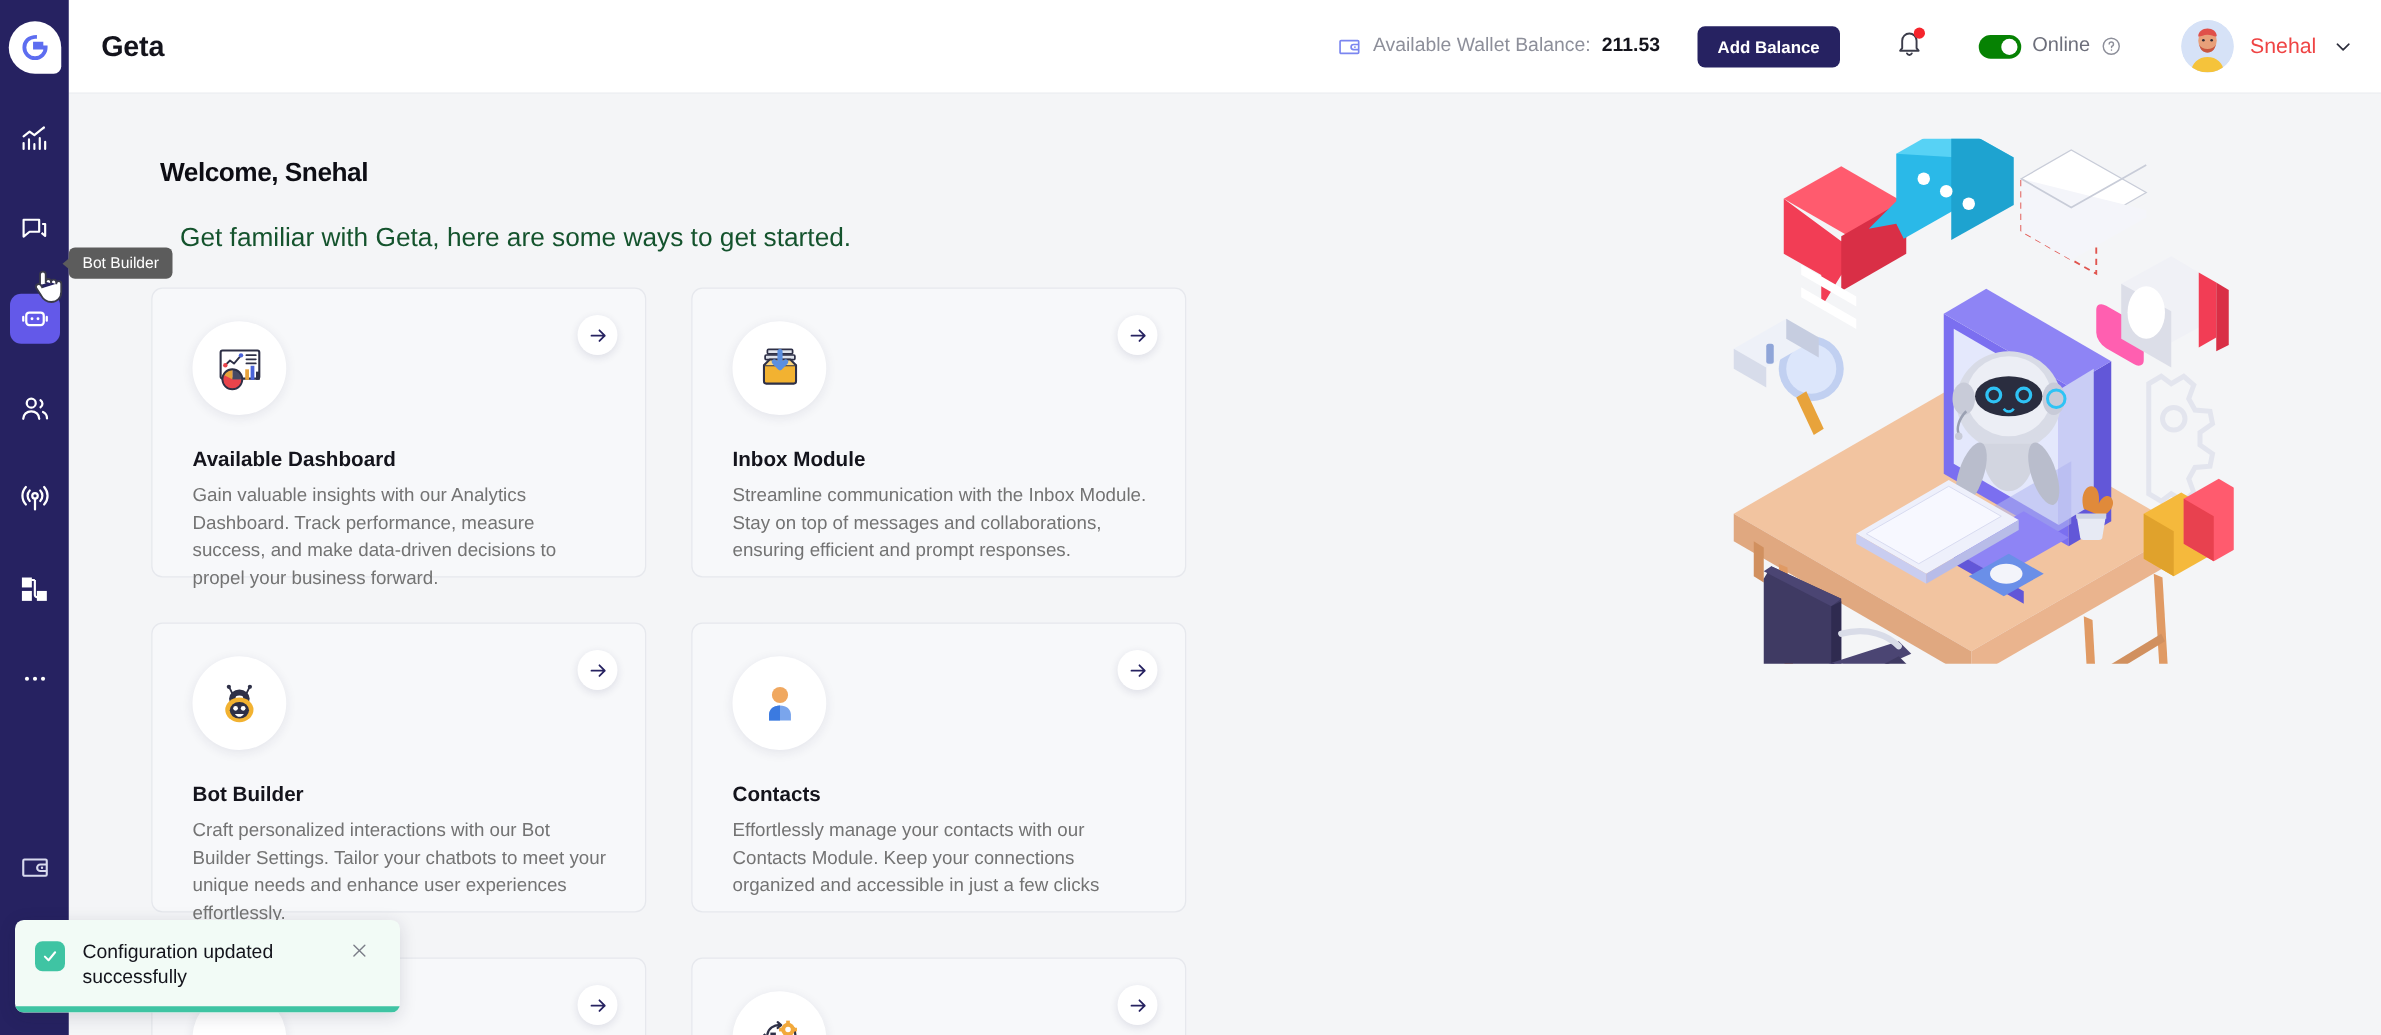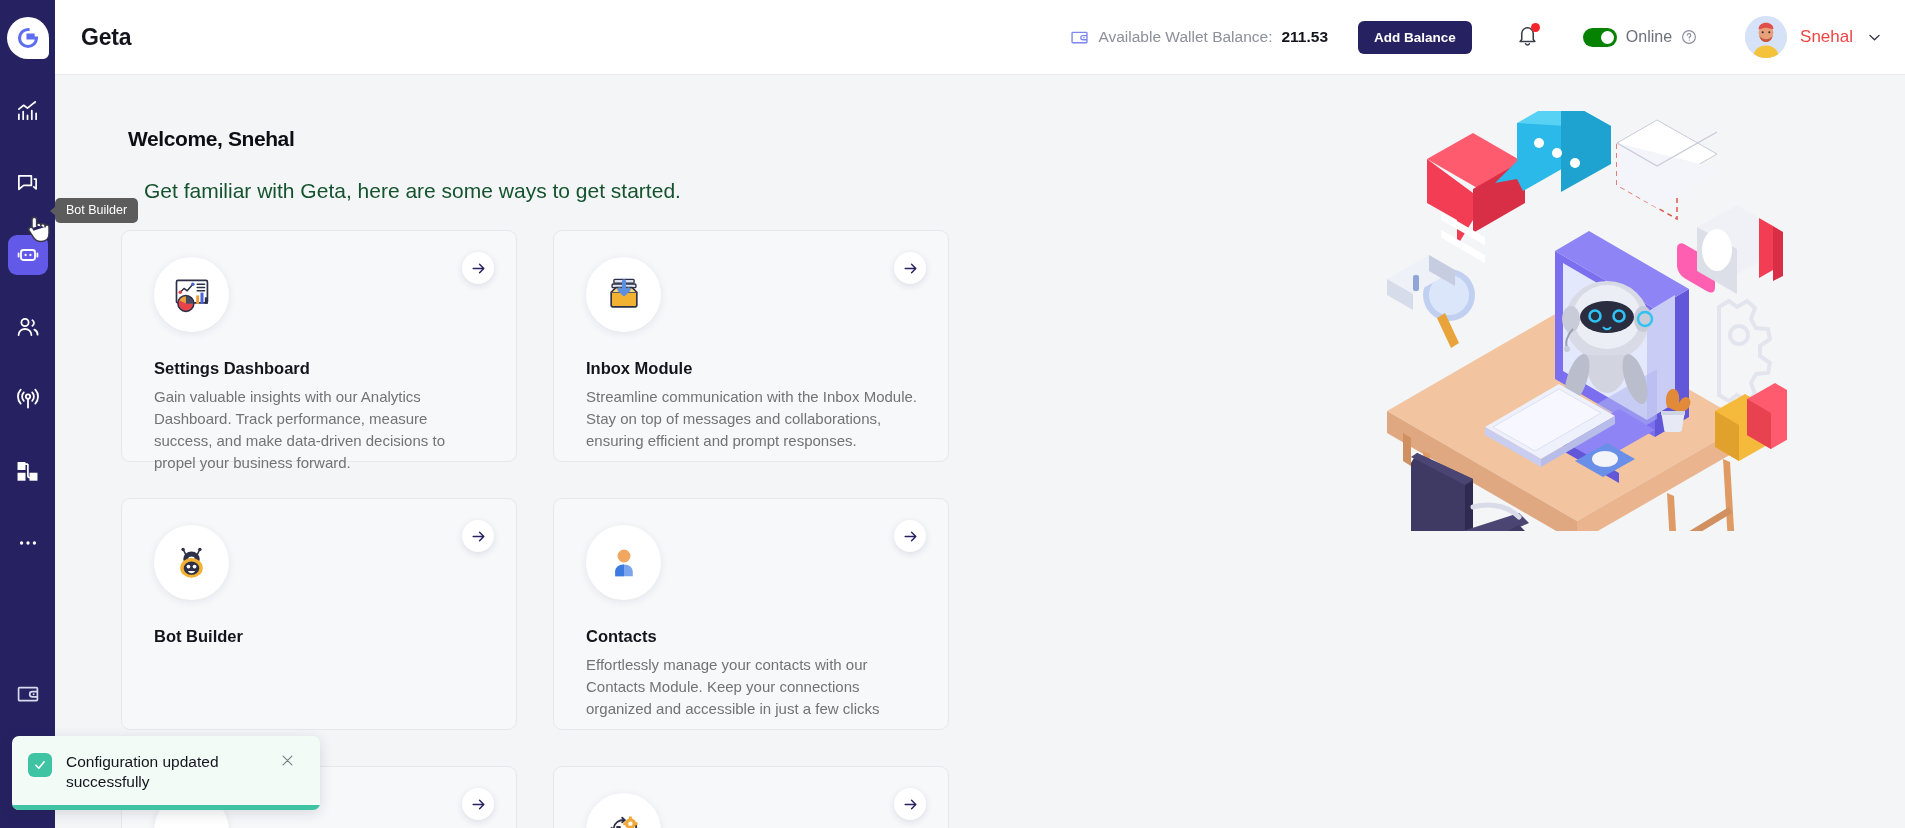--- a/index.html
+++ b/index.html
@@ -365,21 +365,21 @@
             <path d="M18 25a8.5 8.5 0 0 1 8.5 8.5H18z" fill="#474a63"></path>
             <path d="M9.8 29.5A8.5 8.5 0 0 1 18 25v8.5z" fill="#e8a33b"></path>
             <circle cx="18" cy="33.5" r="8.5" fill="none" stroke="#2e3047" stroke-width="1.6"></circle>
           </svg>
         </div>
         <div class="card-arrow">
           <svg width="17" height="17" viewBox="0 0 24 24" fill="none" stroke="#262261" stroke-width="2" stroke-linecap="round" stroke-linejoin="round">
             <path d="M4.5 12h15M13.5 6l6 6-6 6"></path>
           </svg>
         </div>
-        <div class="card-title">Settings Dashboard</div>
+        <div class="card-title">Available Dashboard</div>
         <div class="card-desc">Gain valuable insights with our Analytics Dashboard. Track performance, measure success, and make data-driven decisions to propel your business forward.</div>
       </div>
 
       <div class="card">
         <div class="card-icon-circle">
           <svg width="44" height="44" viewBox="0 0 48 48">
             <rect x="13" y="7" width="22" height="4" rx="1" fill="#dfe3ec" stroke="#2e3047" stroke-width="1.5"></rect>
             <rect x="11" y="12" width="26" height="4" rx="1" fill="#dfe3ec" stroke="#2e3047" stroke-width="1.5"></rect>
             <path d="M10 21h28v14a2 2 0 0 1-2 2H12a2 2 0 0 1-2-2z" fill="#f2b231" stroke="#2e3047" stroke-width="1.8" stroke-linejoin="round"></path>
             <path d="M10 21l5-5h18l5 5" fill="#fcd67e" stroke="#2e3047" stroke-width="1.8" stroke-linejoin="round"></path>
@@ -409,20 +409,21 @@
             <circle cx="27.4" cy="28.6" r="2.1" fill="#ffffff"></circle>
             <path d="M20 33.6c1.1 1.7 2.4 2.5 4 2.5s2.9-.8 4-2.5z" fill="#ffffff"></path>
           </svg>
         </div>
         <div class="card-arrow">
           <svg width="17" height="17" viewBox="0 0 24 24" fill="none" stroke="#262261" stroke-width="2" stroke-linecap="round" stroke-linejoin="round">
             <path d="M4.5 12h15M13.5 6l6 6-6 6"></path>
           </svg>
         </div>
         <div class="card-title">Bot Builder</div>
+        <div class="card-desc">Craft personalized interactions with our Bot Builder Settings. Tailor your chatbots to meet your unique needs and enhance user experiences effortlessly.</div>
       </div>
 
       <div class="card">
         <div class="card-icon-circle">
           <svg width="42" height="42" viewBox="0 0 48 48">
             <circle cx="24" cy="16" r="7.4" fill="#f0a860"></circle>
             <path d="M24 25.6c-6 0-10 3.6-10 8.2v5.4h20v-5.4c0-4.6-4-8.2-10-8.2z" fill="#7aa5ec"></path>
             <path d="M24 25.6c-6 0-10 3.6-10 8.2v5.4h10z" fill="#3b7ae0"></path>
           </svg>
         </div>

